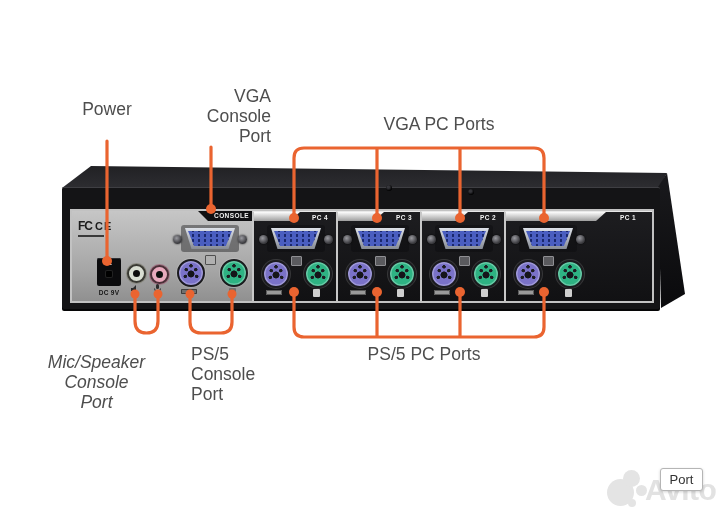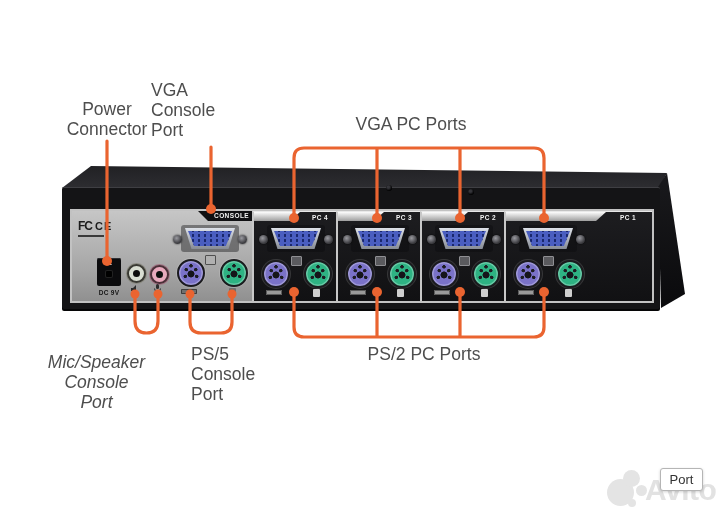--- a/index.html
+++ b/index.html
@@ -1,22 +1,22 @@
 <!DOCTYPE html>
 <html><head>
 <meta charset="utf-8">
 <style>
   html,body{margin:0;padding:0;background:#fff;}
   #stage{position:relative;width:720px;height:514px;background:#ffffff;overflow:hidden;
          font-family:"Liberation Sans",sans-serif;}
   
   .callout{position:absolute;color:#4e4e4e;font-size:17.5px;line-height:20px;z-index:4;}
   .lab-power{left:42px;top:99px;width:130px;text-align:center;}
-  .lab-vgacon{left:151px;top:80px;width:120px;text-align:left;}
-  .lab-vgapc{left:336px;top:114px;width:150px;text-align:center;}
+  .lab-vgacon{left:151px;top:86px;width:120px;text-align:right;}
+  .lab-vgapc{left:364px;top:114px;width:150px;text-align:center;}
   .lab-mic{left:33px;top:352px;width:127px;text-align:center;font-style:italic;}
   .lab-ps2con{left:191px;top:344px;width:110px;text-align:left;}
   .lab-ps2pc{left:348px;top:344px;width:152px;text-align:center;}
   
   #lines{position:absolute;left:0;top:0;z-index:5;pointer-events:none;}
   
   .dev-top{position:absolute;left:60px;top:164px;width:612px;height:24px;z-index:1;
     background:linear-gradient(180deg,#202023,#2d2d31);
     clip-path:polygon(2px 24px,31px 2px,607px 9px,599px 24px);}
   .dev-side{position:absolute;left:655px;top:168px;width:32px;height:142px;z-index:1;
@@ -276,39 +276,38 @@
       <circle cx="232" cy="294" r="4.5"></circle>
       <circle cx="294" cy="292" r="5"></circle>
       <circle cx="377" cy="292" r="5"></circle>
       <circle cx="460" cy="292" r="5"></circle>
       <circle cx="544" cy="292" r="5"></circle>
     </g>
   </svg>
 
   <div class="callout lab-power">
     <div>Power</div>
-    <div>Connector</div>
   </div>
   <div class="callout lab-vgacon">
     <div>VGA</div>
     <div>Console</div>
     <div>Port</div>
   </div>
   <div class="callout lab-vgapc">VGA PC Ports</div>
   <div class="callout lab-mic">
     <div>Mic/Speaker</div>
     <div>Console</div>
     <div>Port</div>
   </div>
   <div class="callout lab-ps2con">
     <div>PS/5</div>
     <div>Console</div>
     <div>Port</div>
   </div>
-  <div class="callout lab-ps2pc">PS/2 PC Ports</div>
+  <div class="callout lab-ps2pc">PS/5 PC Ports</div>
 
   <div class="wm-circle" style="left:607px;top:479px;width:27px;height:27px"></div>
   <div class="wm-circle" style="left:623px;top:470px;width:17px;height:17px"></div>
   <div class="wm-circle" style="left:636px;top:485px;width:11px;height:11px"></div>
   <div class="wm-circle" style="left:628px;top:499px;width:8px;height:8px"></div>
   <div class="wm-text">Avito</div>
 
   <div class="next-btn">Port</div>
 </div>
 

